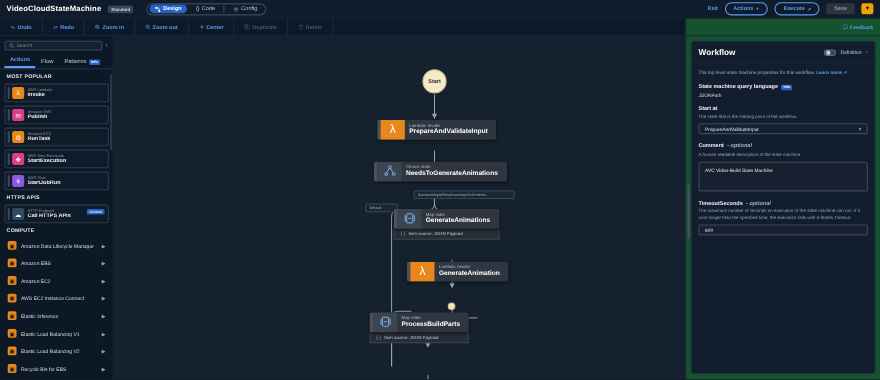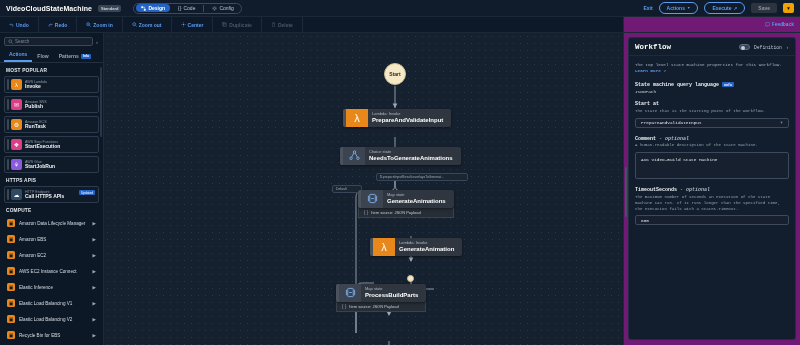--- a/index.html
+++ b/index.html
@@ -148,21 +148,21 @@
     overflow:hidden; text-overflow:ellipsis;
   }
   .dot-end{
     width:7px; height:7px; border-radius:50%; background:#f3e7c4; border:1px solid #cdbf93;
   }
   svg.wires{ position:absolute; inset:0; width:100%; height:100%; pointer-events:none;}
 
   
   .rpanel{
     position:absolute; top:17px; left:623px; width:177px; height:328px;
-    background:#701a75; border-left:1px solid #1d2a3a; overflow:hidden;font-family:Liberation Mono, monospace;
+    background:#14532d; border-left:1px solid #1d2a3a; overflow:hidden;
   }
   .rp-feedback{
     height:16px; display:flex; align-items:center; justify-content:flex-end;
     padding-right:6px; gap:2px; border-bottom:1px solid #1a2838;
     color:#5b9ef0; font-size:4.6px; font-weight:bold;
   }
   .rp-card{ margin:4px; background:#121d2d; border:1px solid #202e40; border-radius:3px; height:303px; overflow:hidden;}
   .rp-head{ display:flex; align-items:center; padding:5px 6px 4px 6px; border-bottom:1px solid #1d2a3a;}
   .rp-title{ font-size:7.5px; font-weight:bold; color:#fff;}
   .rp-head-right{ margin-left:auto; display:flex; align-items:center; gap:4px;}

